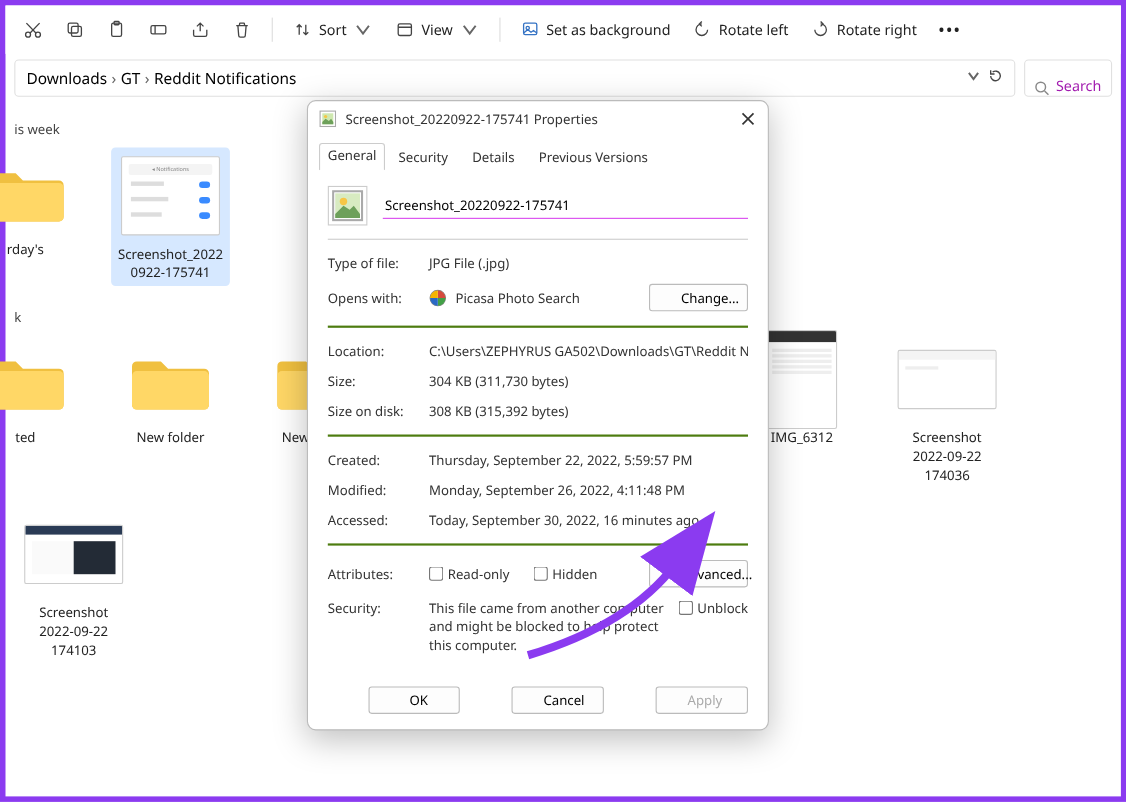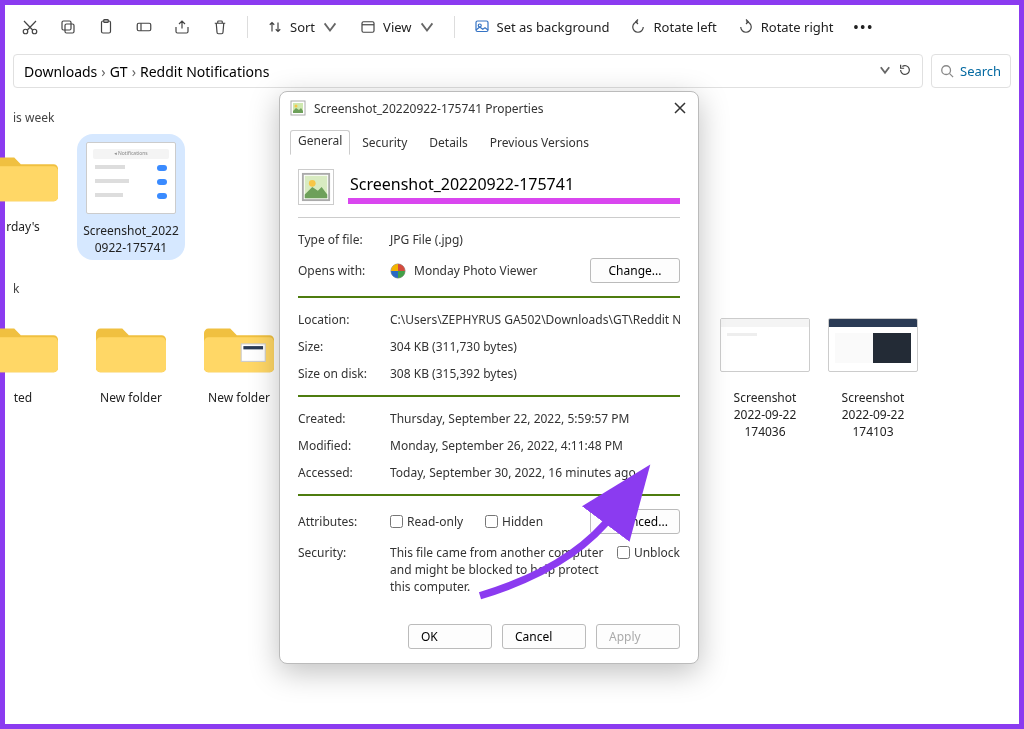--- a/index.html
+++ b/index.html
@@ -7,52 +7,52 @@
 .frame { position: absolute; inset: 0; border: 5px solid #8b3bf0; }
 .toolbar { height: 44px; display: flex; align-items: center; gap: 4px; padding: 0 8px; background: #fff; font-size: 13px; color: #222; }
 .tbtn { display: flex; align-items: flex-start; gap: 6px; padding: 4px 8px; border-radius: 4px; cursor: pointer; }
 .tbtn svg { width: 18px; height: 18px; }
 .divider { width: 1px; height: 22px; background: #ddd; margin: 0 6px; }
 .breadcrumb-row { display: flex; align-items: center; height: 44px; padding: 0 8px; gap: 8px; }
 .breadcrumb { flex: 1; display: flex; align-items: center; gap: 4px; font-size: 14px; border: 1px solid #e0e0e0; border-radius: 4px; height: 34px; padding: 0 10px; }
 .crumb-sep { color: #666; }
 .crumb-actions { display: flex; gap: 6px; align-items: center; margin-left: auto; }
 .crumb-actions svg { width: 14px; height: 14px; }
-.search-box { width: 80px; height: 34px; border: 1px solid #e0e0e0; border-radius: 4px; display: flex; align-items: center; padding: 0 8px; gap: 6px; color: #0369a1; font-size: 13px; overflow: hidden; }
+.search-box { width: 80px; height: 34px; border: 1px solid #e0e0e0; border-radius: 4px; display: flex; align-items: flex-end; padding: 0 8px; gap: 6px; color: #a21caf; font-size: 13px; overflow: hidden; }
 .content { padding: 12px 8px; }
 .section-label { font-size: 12px; color: #444; margin: 4px 0 8px 0; }
-.filegrid { display: flex; flex-wrap: wrap; }
+.filegrid { display: flex; flex-wrap: wrap; gap: 24px; }
 .fileitem { width: 108px; display: flex; flex-direction: column; align-items: center; gap: 4px; text-align: center; font-size: 12px; color: #222; }
 .fileitem .icon { width: 96px; height: 80px; border-radius: 2px; display: flex; align-items: center; justify-content: center; }
 .fileitem.selected .icon { background: #d6e8ff; }
-.fileitem.selected { background: #d6e8ff; border-radius: 16px; padding: 4px; }
+.fileitem.selected { background: #d6e8ff; border-radius: 4px; padding: 4px; }
 .folder-svg { width: 70px; height: 56px; }
 .thumb { width: 90px; height: 72px; background: #fff; border: 1px solid #ccc; border-radius: 2px; position: relative; overflow: hidden; }
 .dialog { position: absolute; left: 274px; top: 86px; width: 420px; background: #fff; border: 1px solid #bbb; border-radius: 8px; box-shadow: 0 8px 30px rgba(0,0,0,0.25); font-size: 12px; color: #333; }
 .dlg-titlebar { height: 32px; display: flex; align-items: center; padding: 0 10px; gap: 8px; }
 .dlg-titlebar .close { margin-left: auto; width: 16px; height: 16px; cursor: pointer; }
 .tabs { display: flex; gap: 2px; padding: 6px 10px 0 10px; }
 .tab { padding: 4px 10px; font-size: 12px; border-radius: 3px 3px 0 0; cursor: pointer; }
 .tab.active { border: 1px solid #ccc; border-bottom: 1px solid #fff; background: #fff; }
 .tab-highlight { border: 3px solid #9b3fe0; padding: 1px 7px; }
 .dlg-body { padding: 14px 18px 2px 18px; }
 .file-row { display: flex; align-items: center; gap: 14px; padding-bottom: 12px; border-bottom: 1px solid #ccc; }
 .file-row .img-icon { width: 36px; height: 36px; border: 1px solid #ccc; display: flex; align-items: center; justify-content: center; }
-.file-row input { flex: 1; border: none; border-bottom: 6px solid #d946ef; padding: 3px 2px; font-size: 16px; outline: none; }
+.file-row input { flex: 1; border: none; border-bottom: 1px solid #d946ef; padding: 3px 2px; font-size: 12px; outline: none; }
 .prop-section { padding: 8px 0; border-bottom: 2px solid #4d7c0f; }
 .prop-row { display: flex; padding: 5px 0; align-items: center; }
 .prop-label { width: 92px; }
 .prop-val { flex: 1; display: flex; align-items: center; gap: 8px; }
 .app-icon { width: 16px; height: 16px; }
-.btn { border: 1px solid #bbb; background: #fdfdfd; padding: 3px 12px; border-radius: 3px; font-size: 12px; cursor: pointer; }
+.btn { border: 1px solid #bbb; background: #fdfdfd; padding: 3px 28px; border-radius: 3px; font-size: 12px; cursor: pointer; }
 .btn:disabled { color: #aaa; }
 .checkbox { display: flex; align-items: center; gap: 4px; margin-right: 14px; }
 .checkbox input { width: 13px; height: 13px; }
 .dlg-buttons { display: flex; justify-content: flex-end; gap: 10px; padding: 14px 18px; }
-.dlg-buttons .btn { width: 84px; text-align: left; }
+.dlg-buttons .btn { width: 84px; text-align: right; margin-left: 37px; }
 .arrow { position: absolute; width: 180px; height: 130px; pointer-events: none; left: 450px; top: 470px; }
 .arrow svg { width: 100%; height: 100%; overflow: visible; }
 </style>
 </head>
 <body>
 
 <div class="frame">
 
 <div class="toolbar">
   <div class="tbtn">
@@ -312,21 +312,21 @@
       <div class="prop-row">
             <div class="prop-label">Opens with:</div>
         <div class="prop-val">
           <svg class="app-icon" viewBox="0 0 16 16">
                 <circle cx="8" cy="8" r="7" fill="#fff" stroke="#888"></circle>
                 <path d="M8 1 A7 7 0 0 1 15 8 L8 8 z" fill="#d54b3d"></path>
                 <path d="M15 8 A7 7 0 0 1 8 15 L8 8 z" fill="#43a047"></path>
                 <path d="M8 15 A7 7 0 0 1 1 8 L8 8 z" fill="#2a69c4"></path>
                 <path d="M1 8 A7 7 0 0 1 8 1 L8 8 z" fill="#f4b400"></path>
               </svg>
-          <span>Monday Photo Viewer</span>
+          <span>Picasa Photo Search</span>
           <button class="btn" style="margin-left:auto;width:90px;">Change...</button>
         </div>
       </div>
     </div>
     <div class="prop-section">
       <div class="prop-row">
             <div class="prop-label">Location:</div>
             <div class="prop-val" style="white-space:nowrap;overflow:hidden;">C:\Users\ZEPHYRUS GA502\Downloads\GT\Reddit No</div>
           </div>
       <div class="prop-row">

